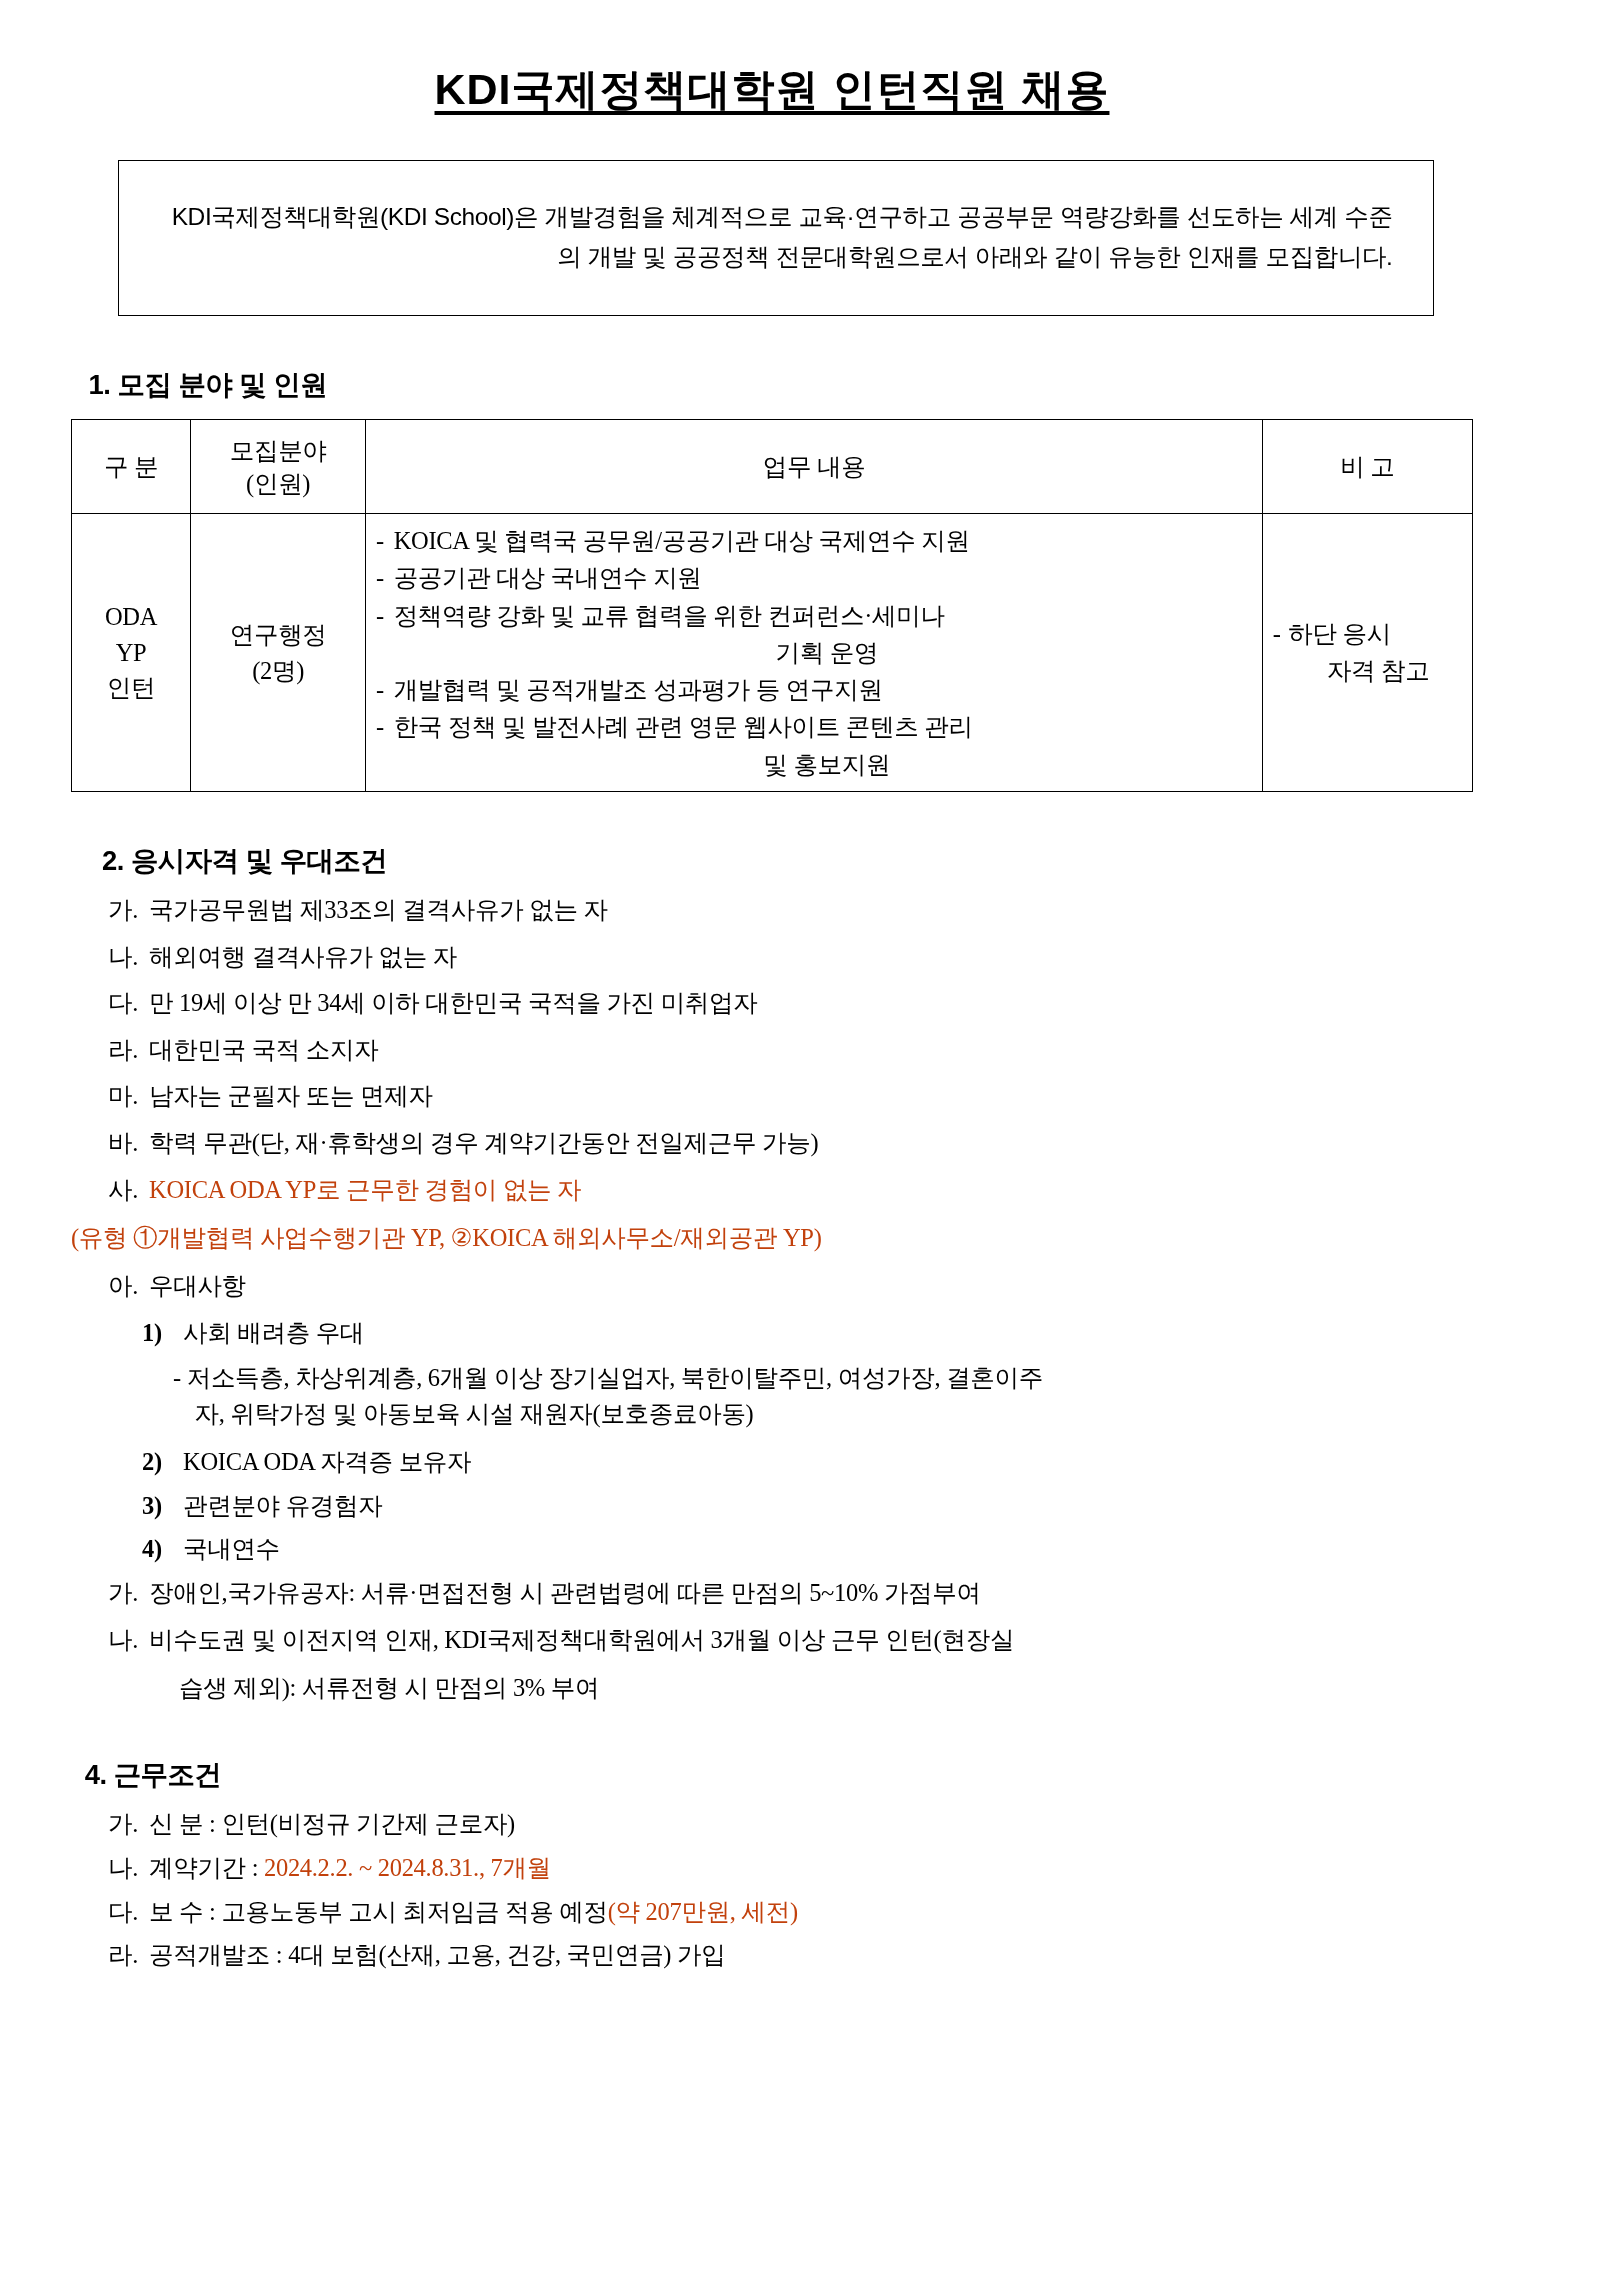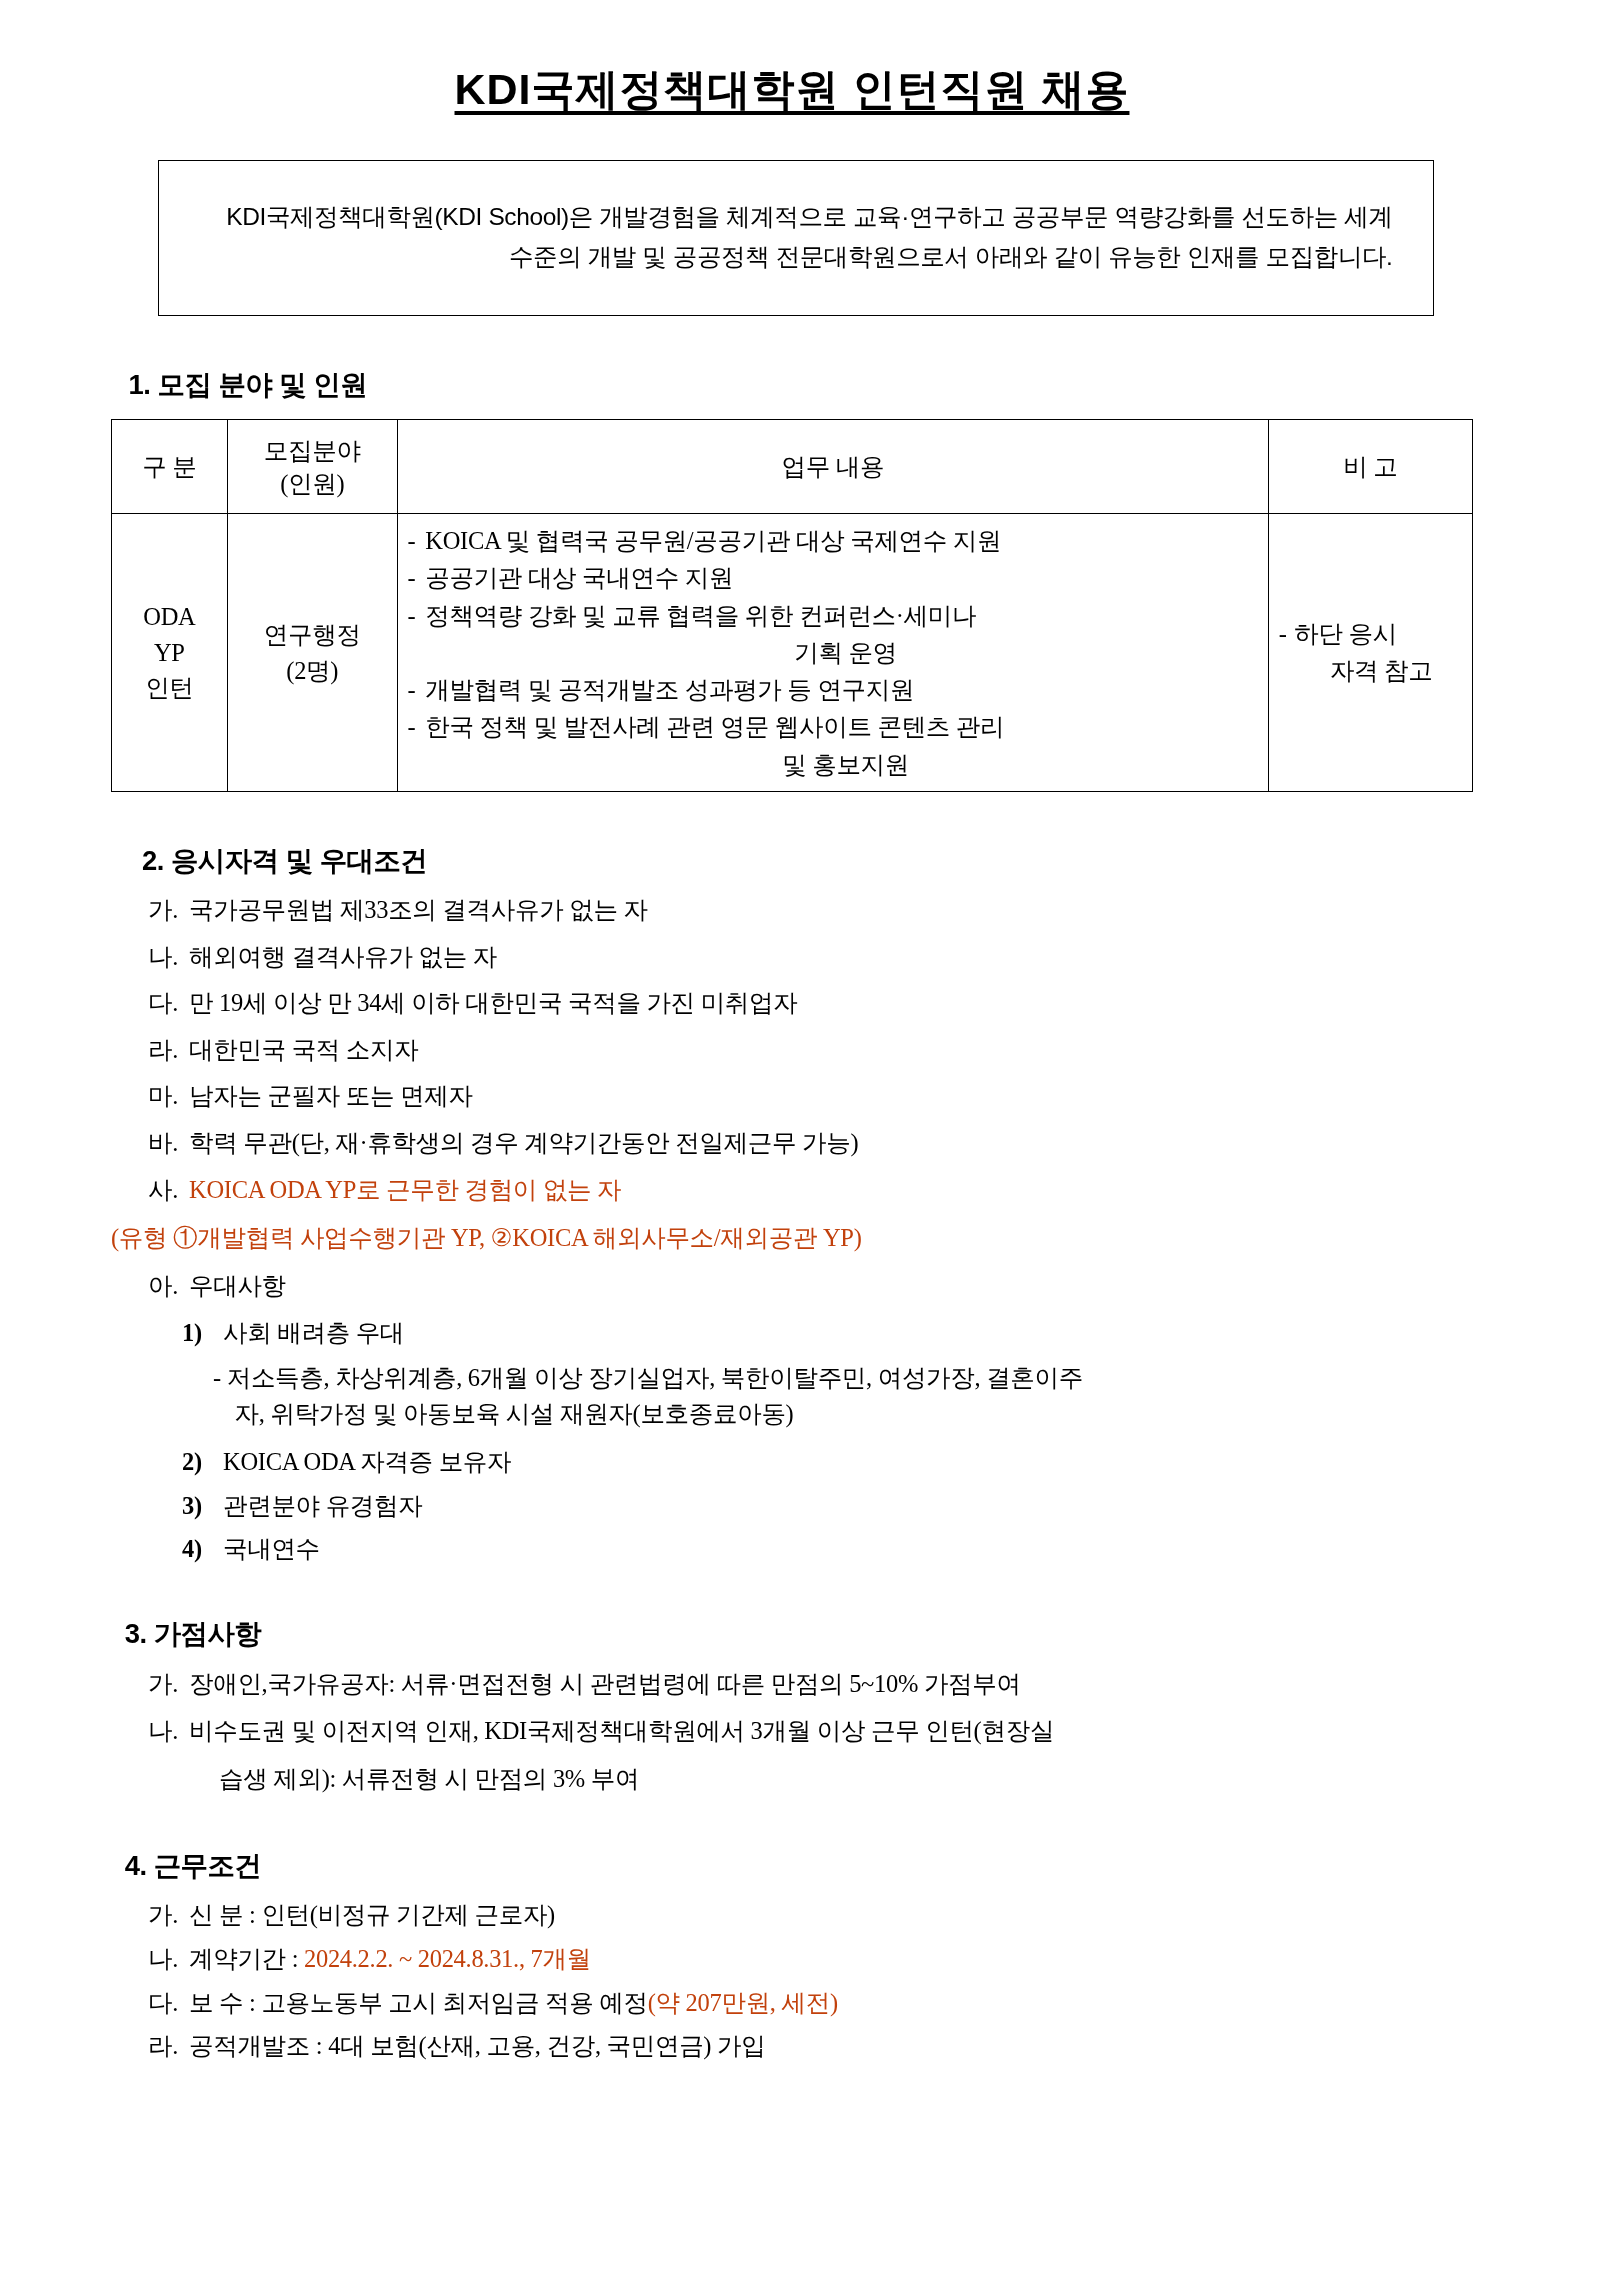--- a/index.html
+++ b/index.html
@@ -11,21 +11,21 @@
     width: 1620px;
     min-height: 2293px;
     font-family: "Liberation Serif", serif;
     color: #000000;
     position: relative;
   }
   .page {
     width: 1620px;
     min-height: 2293px;
     box-sizing: border-box;
-    padding: 47px 147px 39px 111px;
+    padding: 47px 147px 39px 71px;
   }
   .doc-title {
     text-align: center;
     font-family: "Liberation Sans", sans-serif;
     font-weight: bold;
     font-size: 43px;
     letter-spacing: 1px;
     text-decoration: underline;
     text-underline-offset: 6.9px;
     margin: 13.7px 0 41px 0;
@@ -250,21 +250,20 @@
     <div class="item lvl2 tight">
       <span class="marker b">3)</span>
       <span class="body">관련분야 유경험자</span>
     </div>
     <div class="item lvl2 tight">
       <span class="marker b">4)</span>
       <span class="body">국내연수</span>
     </div>
   </div>
 
-  <h2 class="section-head s3">3. 가점사항</h2>
 
   <div class="bonus-list">
     <div class="item lvl1">
       <span class="marker">가.</span>
       <span class="body">장애인,국가유공자: 서류·면접전형 시 관련법령에 따른 만점의 5~10% 가점부여</span>
     </div>
     <div class="item lvl1">
       <span class="marker">나.</span>
       <span class="body">비수도권 및 이전지역 인재, KDI국제정책대학원에서 3개월 이상 근무 인턴(현장실</span>
     </div>

